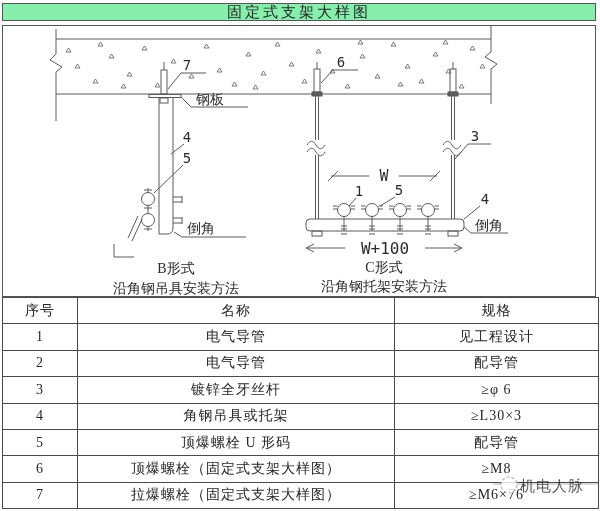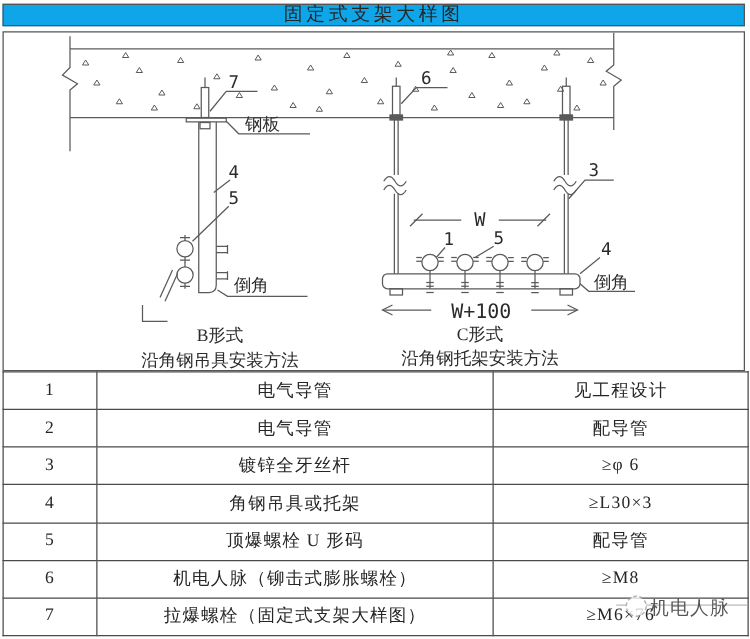--- a/index.html
+++ b/index.html
@@ -4,21 +4,21 @@
 <style>
   * { margin:0; padding:0; box-sizing:border-box; }
   html,body { width:600px; height:511px; }
   body {
     position:relative; background:#fdfdfd; overflow:hidden;
     font-family:"Liberation Serif","DejaVu Serif",serif; color:#262626;
   }
   .title-box {
     position:absolute; left:2px; top:3px; width:594px; height:18px;
     border:1px solid #555; text-align:center; line-height:17px;
-    font-size:15px; letter-spacing:3px; background:#0ea5e9;
+    font-size:15px; letter-spacing:3px; background:#86efac;
   }
   .panel {
     position:absolute; left:2px; top:25px; width:594px; height:272px;
     border:1px solid #555; background:#fff;
   }
   .panel svg { display:block; }
   svg text { fill:#2b2b2b; }
   .cad  { font-family:"DejaVu Sans Mono","Liberation Mono",monospace; }
   .cjk  { font-family:"Liberation Serif","DejaVu Serif",serif; }
   table.spec {
@@ -235,20 +235,25 @@
 </div>
 
 <table class="spec">
   <colgroup>
       <col style="width:75px">
       <col style="width:317px">
       <col style="width:204px">
     </colgroup>
   <tbody>
     <tr>
+      <td>序号</td>
+      <td>名称</td>
+      <td>规格</td>
+    </tr>
+    <tr>
       <td>1</td>
       <td>电气导管</td>
       <td>见工程设计</td>
     </tr>
     <tr>
       <td>2</td>
       <td>电气导管</td>
       <td>配导管</td>
     </tr>
     <tr>
@@ -261,21 +266,21 @@
       <td>角钢吊具或托架</td>
       <td>≥L30×3</td>
     </tr>
     <tr>
       <td>5</td>
       <td>顶爆螺栓 U 形码</td>
       <td>配导管</td>
     </tr>
     <tr>
       <td>6</td>
-      <td>机电人脉（铆击式膨胀螺栓）</td>
+      <td>顶爆螺栓（固定式支架大样图）</td>
       <td>≥M8</td>
     </tr>
     <tr>
       <td>7</td>
       <td>拉爆螺栓（固定式支架大样图）</td>
       <td>≥M6×76</td>
     </tr>
   </tbody>
 </table>
 

